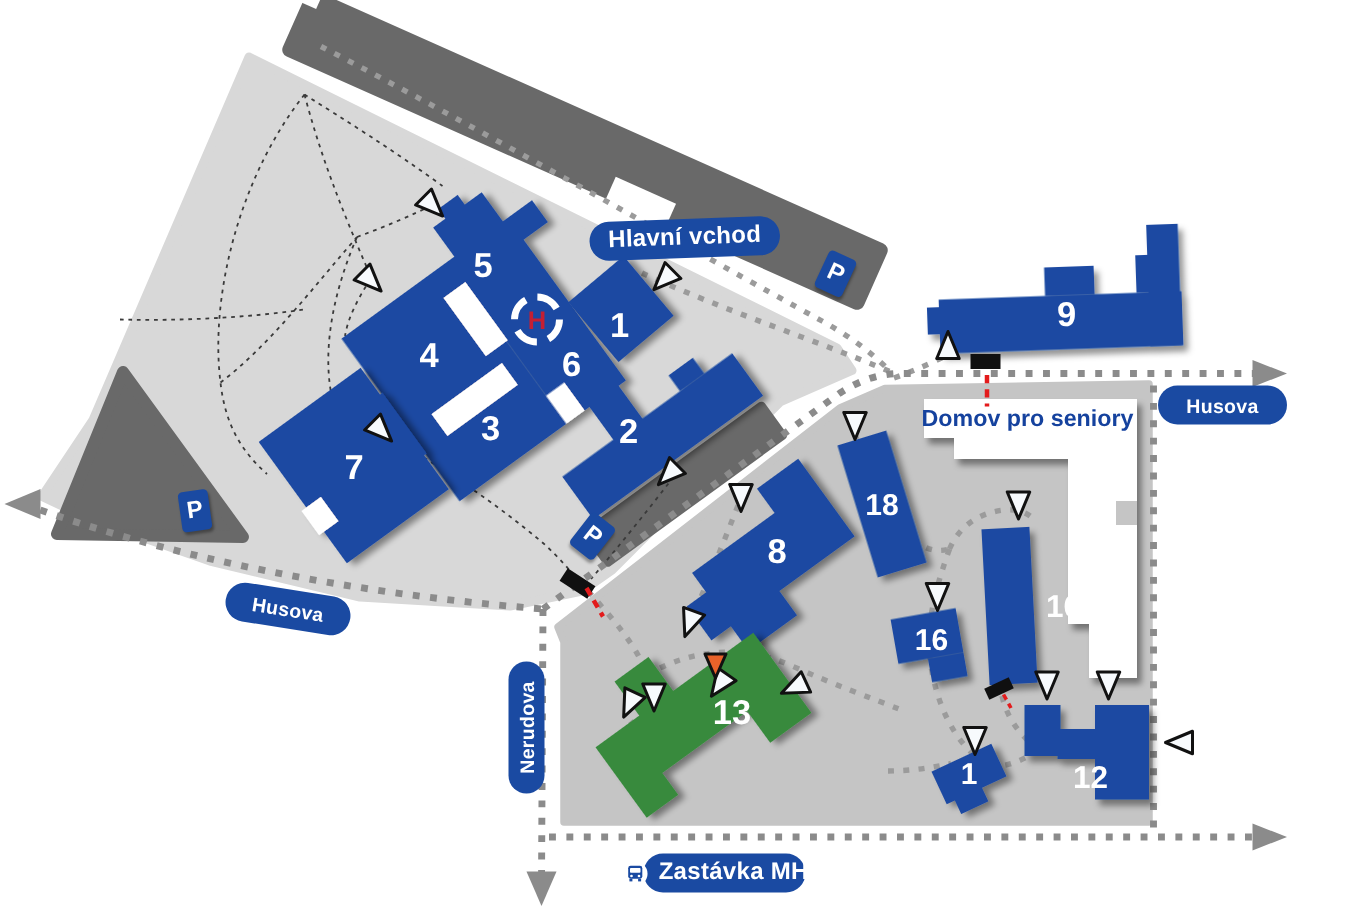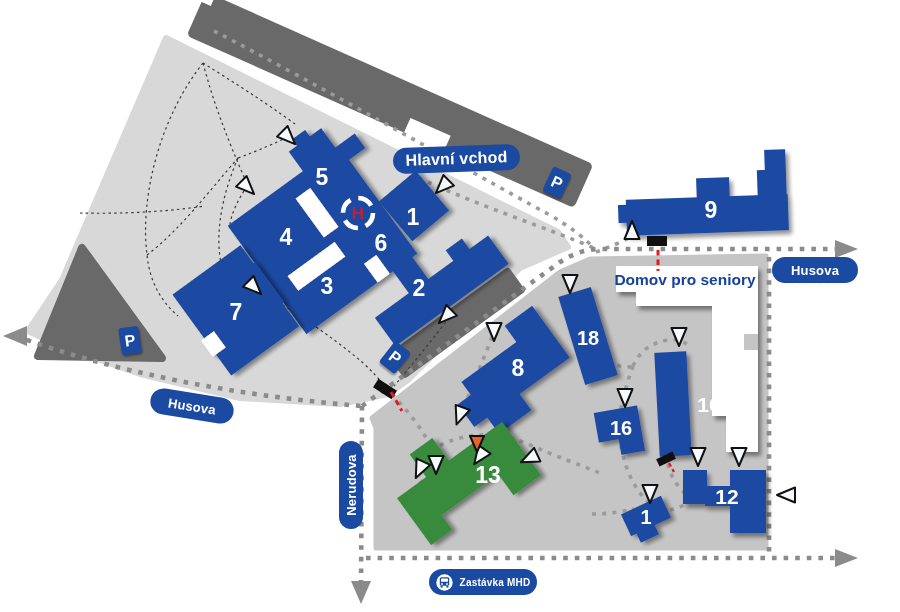--- a/index.html
+++ b/index.html
@@ -226,21 +226,21 @@
 
 <div class="bnum" style="left:413px;top:217px">1</div>
 <div class="bnum" style="left:419px;top:288px">2</div>
 <div class="bnum" style="left:327px;top:286px">3</div>
 <div class="bnum" style="left:286px;top:237px">4</div>
 <div class="bnum" style="left:322px;top:177px">5</div>
 <div class="bnum" style="left:381px;top:243px">6</div>
 <div class="bnum" style="left:236px;top:312px">7</div>
 <div class="bnum" style="left:518px;top:368px">8</div>
 <div class="bnum" style="left:711px;top:210px">9</div>
-<div class="bnum md" style="left:727px;top:497px">12</div>
+<div class="bnum md" style="left:727px;top:519px">12</div>
 <div class="bnum" style="left:488px;top:475px">13</div>
 <div class="bnum sm" style="left:646px;top:517px">1</div>
 <div class="bnum md" style="left:709px;top:405px">16</div>
 <div class="bnum sm" style="left:621px;top:428px">16</div>
 <div class="bnum sm" style="left:588px;top:338px">18</div>
 
 <div class="hel" style="left:358px;top:214px">H</div>
 
 <div class="psign" style="left:120px;top:327px;transform:rotate(-8deg)">P</div>
 <div class="psign" style="left:547px;top:169px;transform:rotate(25deg)">P</div>
@@ -270,16 +270,16 @@
     <svg width="17" height="17" viewBox="0 0 17 17">
       <circle cx="8.5" cy="8.5" r="8.2" fill="#ffffff"></circle>
       <rect x="3.8" y="3.2" width="9.4" height="8.6" rx="1.6" fill="#1a4aa2"></rect>
       <rect x="5" y="4.6" width="7" height="3.2" rx="0.6" fill="#ffffff"></rect>
       <circle cx="6" cy="10" r="0.9" fill="#ffffff"></circle>
       <circle cx="11" cy="10" r="0.9" fill="#ffffff"></circle>
       <rect x="4.6" y="11.8" width="2" height="1.8" fill="#1a4aa2"></rect>
       <rect x="10.4" y="11.8" width="2" height="1.8" fill="#1a4aa2"></rect>
     </svg>
   </span>
-  <span class="txt" style="font-size:10px">Zastávka MHD</span>
+  <span class="txt" style="font-size:16px">Zastávka MHD</span>
 </div>
 
 </div>
 
 </body></html>

